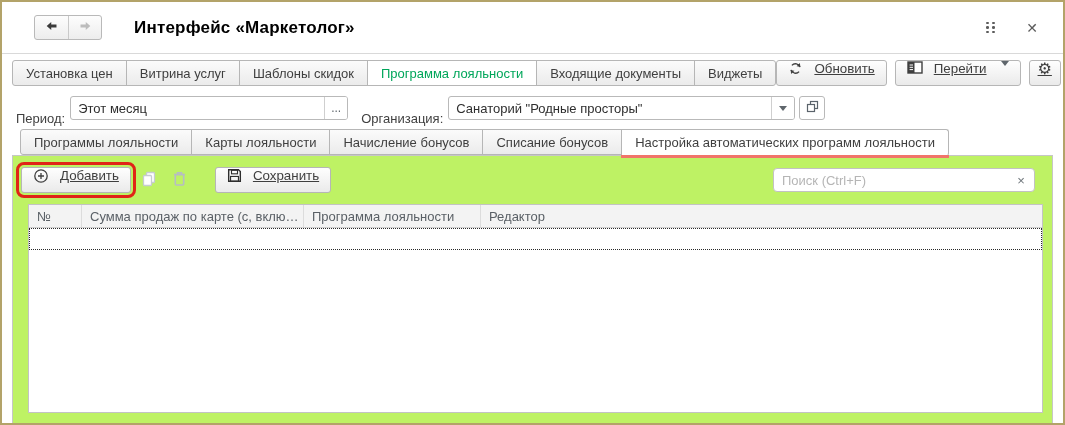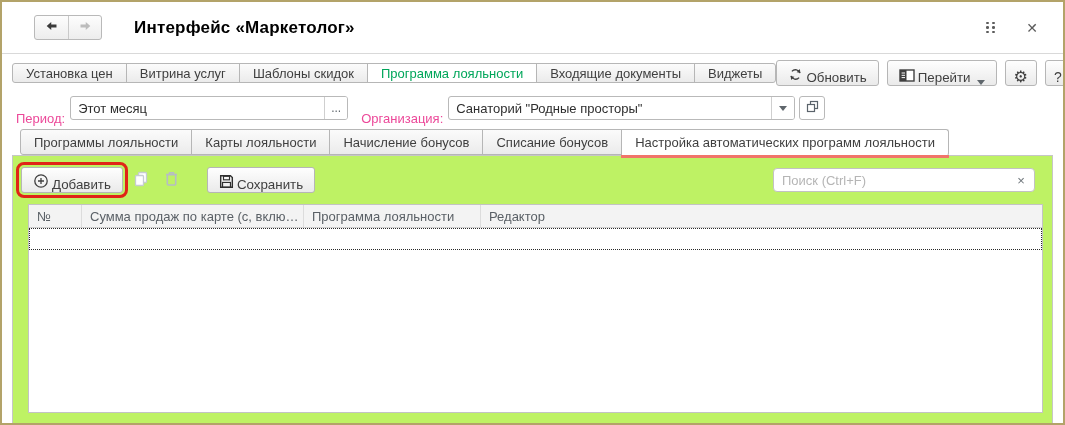--- a/index.html
+++ b/index.html
@@ -20,37 +20,37 @@
   
   .titlebar{height:52px;display:flex;align-items:center;padding:0 14px;border-bottom:1px solid #d9d9d9;}
   .navgroup{display:flex;margin-left:18px;border:1px solid #b9b9b9;border-radius:3px;overflow:hidden;background:linear-gradient(#fdfdfd,#ededed);}
   .navbtn{width:33px;height:23px;display:flex;align-items:center;justify-content:center;}
   .navbtn + .navbtn{border-left:1px solid #c9c9c9;}
   .wintitle{font-size:17px;font-weight:bold;color:#000;margin-left:32px;letter-spacing:.2px;}
   .kebab{margin-left:auto;display:grid;grid-template-columns:3px 3px;grid-gap:2px 3px;padding:4px;cursor:pointer;}
   .kebab i{width:2.6px;height:2.6px;background:#5c5c5c;border-radius:50%;}
   .winclose{margin-left:22px;margin-right:6px;color:#5c5c5c;font-size:14px;width:22px;text-align:center;cursor:pointer;}
   
-  .btn{display:inline-flex;align-items:flex-end;gap:3px;height:26px;padding:0 11px;
+  .btn{display:inline-flex;align-items:flex-start;gap:11px;height:26px;padding:0 11px;
        border:1px solid #b6b6b6;border-radius:3px;background:linear-gradient(#fefefe,#eaeaea);
-       color:#3f3f3f;white-space:nowrap;cursor:pointer;}
+       color:#3f3f3f;white-space:nowrap;cursor:pointer;text-decoration:underline;}
   .iconbtn{padding:0 8px;}
   
   .tabsrow{display:flex;align-items:center;padding:5px 8px 0 10px;height:33px;}
   .maintabs{display:flex;}
-  .maintab{height:20px;display:flex;align-items:center;padding:0 13px;border:1px solid #b6b6b6;
+  .maintab{height:26px;display:flex;align-items:center;padding:0 13px;border:1px solid #b6b6b6;
            margin-left:-1px;background:linear-gradient(#fbfbfb,#ebebeb);white-space:nowrap;cursor:pointer;}
   .maintab:first-child{border-radius:3px 0 0 3px;margin-left:0;}
   .maintab:last-child{border-radius:0 3px 3px 0;}
   .maintab.active{background:#fff;color:var(--accent-green);}
   .topactions{margin-left:auto;display:flex;align-items:center;gap:8px;}
   .caret{width:0;height:0;border-left:4px solid transparent;border-right:4px solid transparent;border-top:5px solid #5f666c;margin-left:3px;}
   
   .filterrow{display:flex;align-items:center;padding:9px 14px 0 14px;height:33px;}
-  .flabel{color:#ec4899;margin-right:5px;white-space:nowrap;margin-top:21px;}
+  .flabel{color:#404040;margin-right:5px;white-space:nowrap;margin-top:21px;}
   .field{display:flex;align-items:center;height:24px;border:1px solid #b9b9b9;border-radius:3px;background:#fff;overflow:hidden;}
   .field input{border:0;outline:none;height:100%;padding:0 7px;font:inherit;color:#2e2e2e;flex:1;min-width:0;background:transparent;}
   .fieldseg{width:23px;height:100%;display:flex;align-items:center;justify-content:center;border-left:1px solid #cfcfcf;color:#5f666c;cursor:pointer;background:#fff;font-size:12px;}
   .openbtn{width:26px;height:24px;margin-left:4px;display:flex;align-items:center;justify-content:center;border:1px solid #b9b9b9;border-radius:3px;background:#fff;cursor:pointer;}
   
   .subtabs{display:flex;align-items:flex-end;padding-left:18px;margin-top:9px;position:relative;z-index:2;}
   .subtab{height:26px;display:flex;align-items:center;padding:0 13px;border:1px solid #b6b6b6;margin-left:-1px;
           background:linear-gradient(#fbfbfb,#ebebeb);white-space:nowrap;cursor:pointer;position:relative;text-align:center;}
   .subtab:first-child{margin-left:0;border-radius:3px 0 0 3px;}
   .subtab:last-child{border-radius:0 3px 3px 0;}

